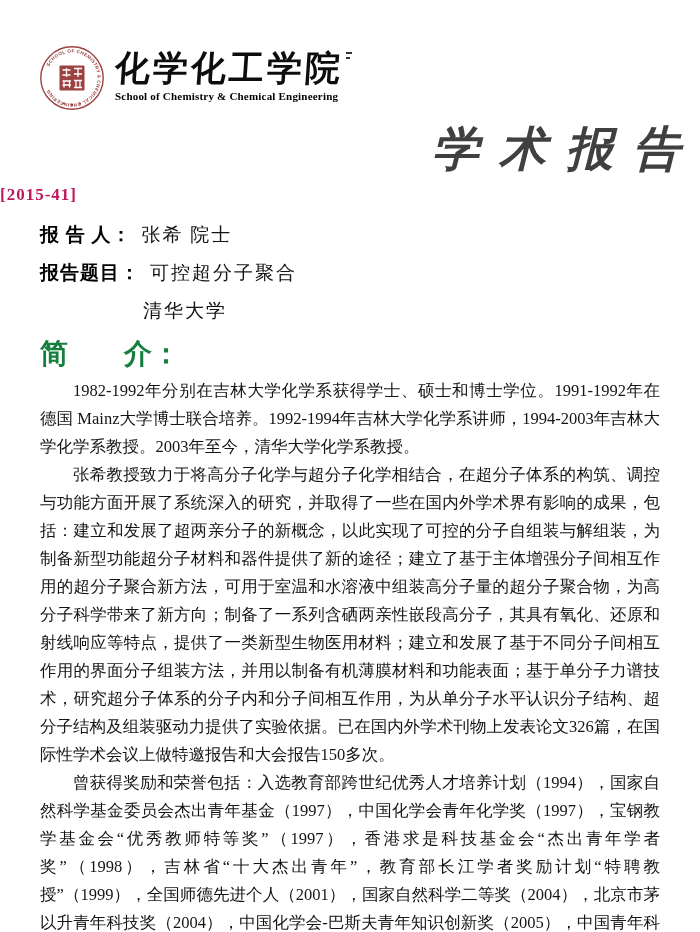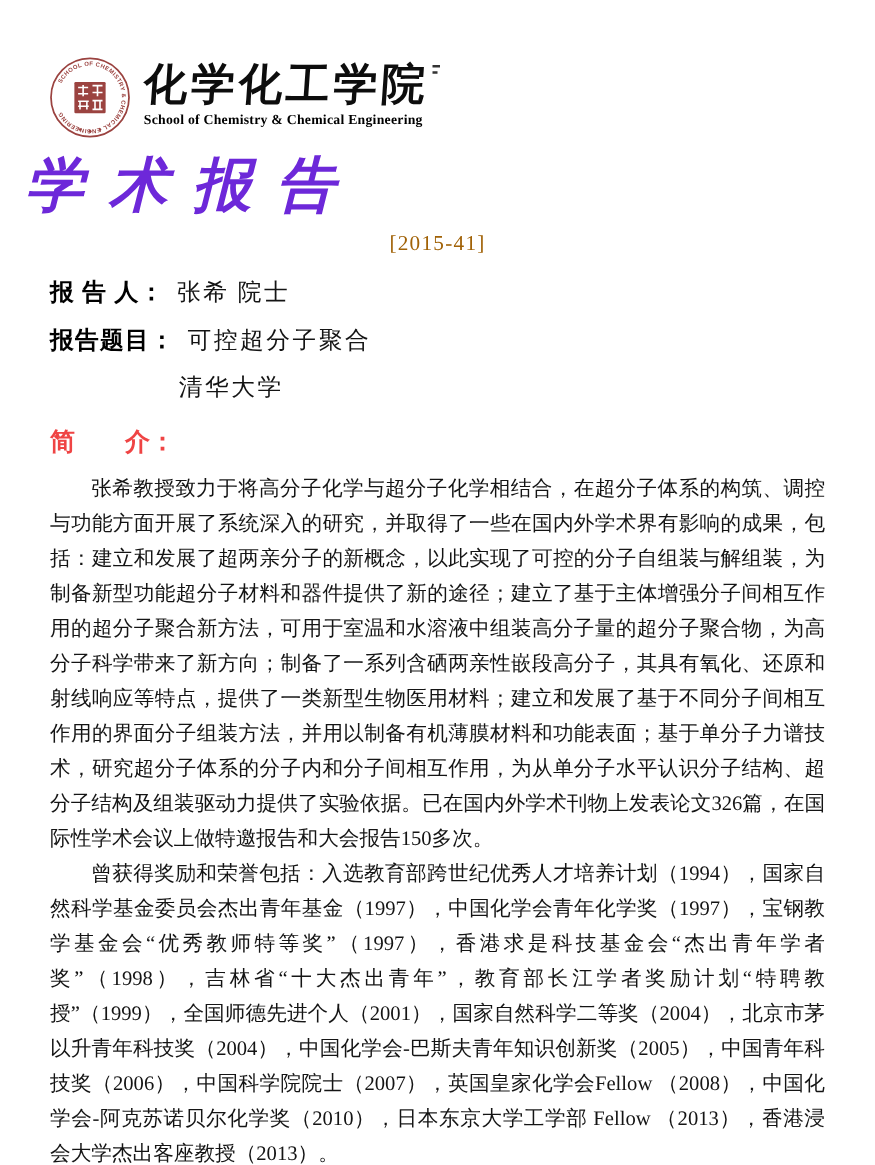--- a/index.html
+++ b/index.html
@@ -22,34 +22,34 @@
   .sig-mark i { position:absolute; left:1px; width:6px; height:2px; background:#333; }
   .sig-mark i:nth-child(1){ top:2px; }
   .sig-mark i:nth-child(2){ top:7px; width:4px; }
   .logo-en {
     font-size:11px; font-weight:bold; color:#000; margin-top:3px; letter-spacing:0.2px;
     font-family:"Liberation Serif","DejaVu Serif",serif;
   }
 
   
   .main-title {
-    margin:10px 0 0 0; text-align:left; font-size:47px; font-weight:900;
+    margin:10px 0 0 0; text-align:right; font-size:47px; font-weight:900;
     font-style:italic; letter-spacing:20px; text-indent:20px; line-height:1.15;
-    color:#6d28d9; font-family:"DejaVu Serif","Liberation Serif",serif;
+    color:#404040; font-family:"DejaVu Serif","Liberation Serif",serif;
   }
-  .report-no { text-align:center; font-size:17px; margin-top:9px; color:#a16207; letter-spacing:1px; }
+  .report-no { font-size:17px; margin-top:9px; color:#be185d; letter-spacing:1px;font-weight:bold; }
 
   
   .fields { margin:18px 40px 0 40px; }
   .field-row { font-size:19px; line-height:23px; margin-bottom:15px; }
   .field-label { font-weight:bold; color:#000; letter-spacing:1px; }
   .field-value { margin-left:10px; color:#141414; letter-spacing:2px; }
   .affil-row .field-value { margin-left:103px;margin-top:38px; }
   .intro-heading {
-    margin:20px 40px 0 40px; font-size:20px; font-weight:bold; color:#ef4444; line-height:24px;
+    margin:20px 40px 0 40px; font-size:28px; font-weight:bold; color:#15803d; line-height:24px;
   }
 
   
   .body-text { margin:11px 40px 0 40px; }
   .body-text p {
     margin:0; font-size:16.5px; line-height:28px; text-indent:33px;
     text-align:justify; color:#141414;
   }
 </style>
 </head>
@@ -101,18 +101,19 @@
       <span class="field-label">报告题目：</span><span class="field-value">可控超分子聚合</span>
     </div>
     <div class="field-row affil-row">
       <span class="field-value">清华大学</span>
     </div>
   </div>
 
   <div class="intro-heading">简　　介：</div>
 
   <div class="body-text">
+    <p>1982-1992年分别在吉林大学化学系获得学士、硕士和博士学位。1991-1992年在德国 Mainz大学博士联合培养。1992-1994年吉林大学化学系讲师，1994-2003年吉林大学化学系教授。2003年至今，清华大学化学系教授。</p>
     <p>张希教授致力于将高分子化学与超分子化学相结合，在超分子体系的构筑、调控与功能方面开展了系统深入的研究，并取得了一些在国内外学术界有影响的成果，包括：建立和发展了超两亲分子的新概念，以此实现了可控的分子自组装与解组装，为制备新型功能超分子材料和器件提供了新的途径；建立了基于主体增强分子间相互作用的超分子聚合新方法，可用于室温和水溶液中组装高分子量的超分子聚合物，为高分子科学带来了新方向；制备了一系列含硒两亲性嵌段高分子，其具有氧化、还原和射线响应等特点，提供了一类新型生物医用材料；建立和发展了基于不同分子间相互作用的界面分子组装方法，并用以制备有机薄膜材料和功能表面；基于单分子力谱技术，研究超分子体系的分子内和分子间相互作用，为从单分子水平认识分子结构、超分子结构及组装驱动力提供了实验依据。已在国内外学术刊物上发表论文326篇，在国际性学术会议上做特邀报告和大会报告150多次。</p>
     <p>曾获得奖励和荣誉包括：入选教育部跨世纪优秀人才培养计划（1994），国家自然科学基金委员会杰出青年基金（1997），中国化学会青年化学奖（1997），宝钢教学基金会“优秀教师特等奖”（1997），香港求是科技基金会“杰出青年学者奖”（1998），吉林省“十大杰出青年”，教育部长江学者奖励计划“特聘教授”（1999），全国师德先进个人（2001），国家自然科学二等奖（2004），北京市茅以升青年科技奖（2004），中国化学会-巴斯夫青年知识创新奖（2005），中国青年科技奖（2006），中国科学院院士（2007），英国皇家化学会Fellow （2008），中国化学会-阿克苏诺贝尔化学奖（2010），日本东京大学工学部 Fellow （2013），香港浸会大学杰出客座教授（2013）。</p>
 
   </div>
 
 </div>
 
 </body></html>

